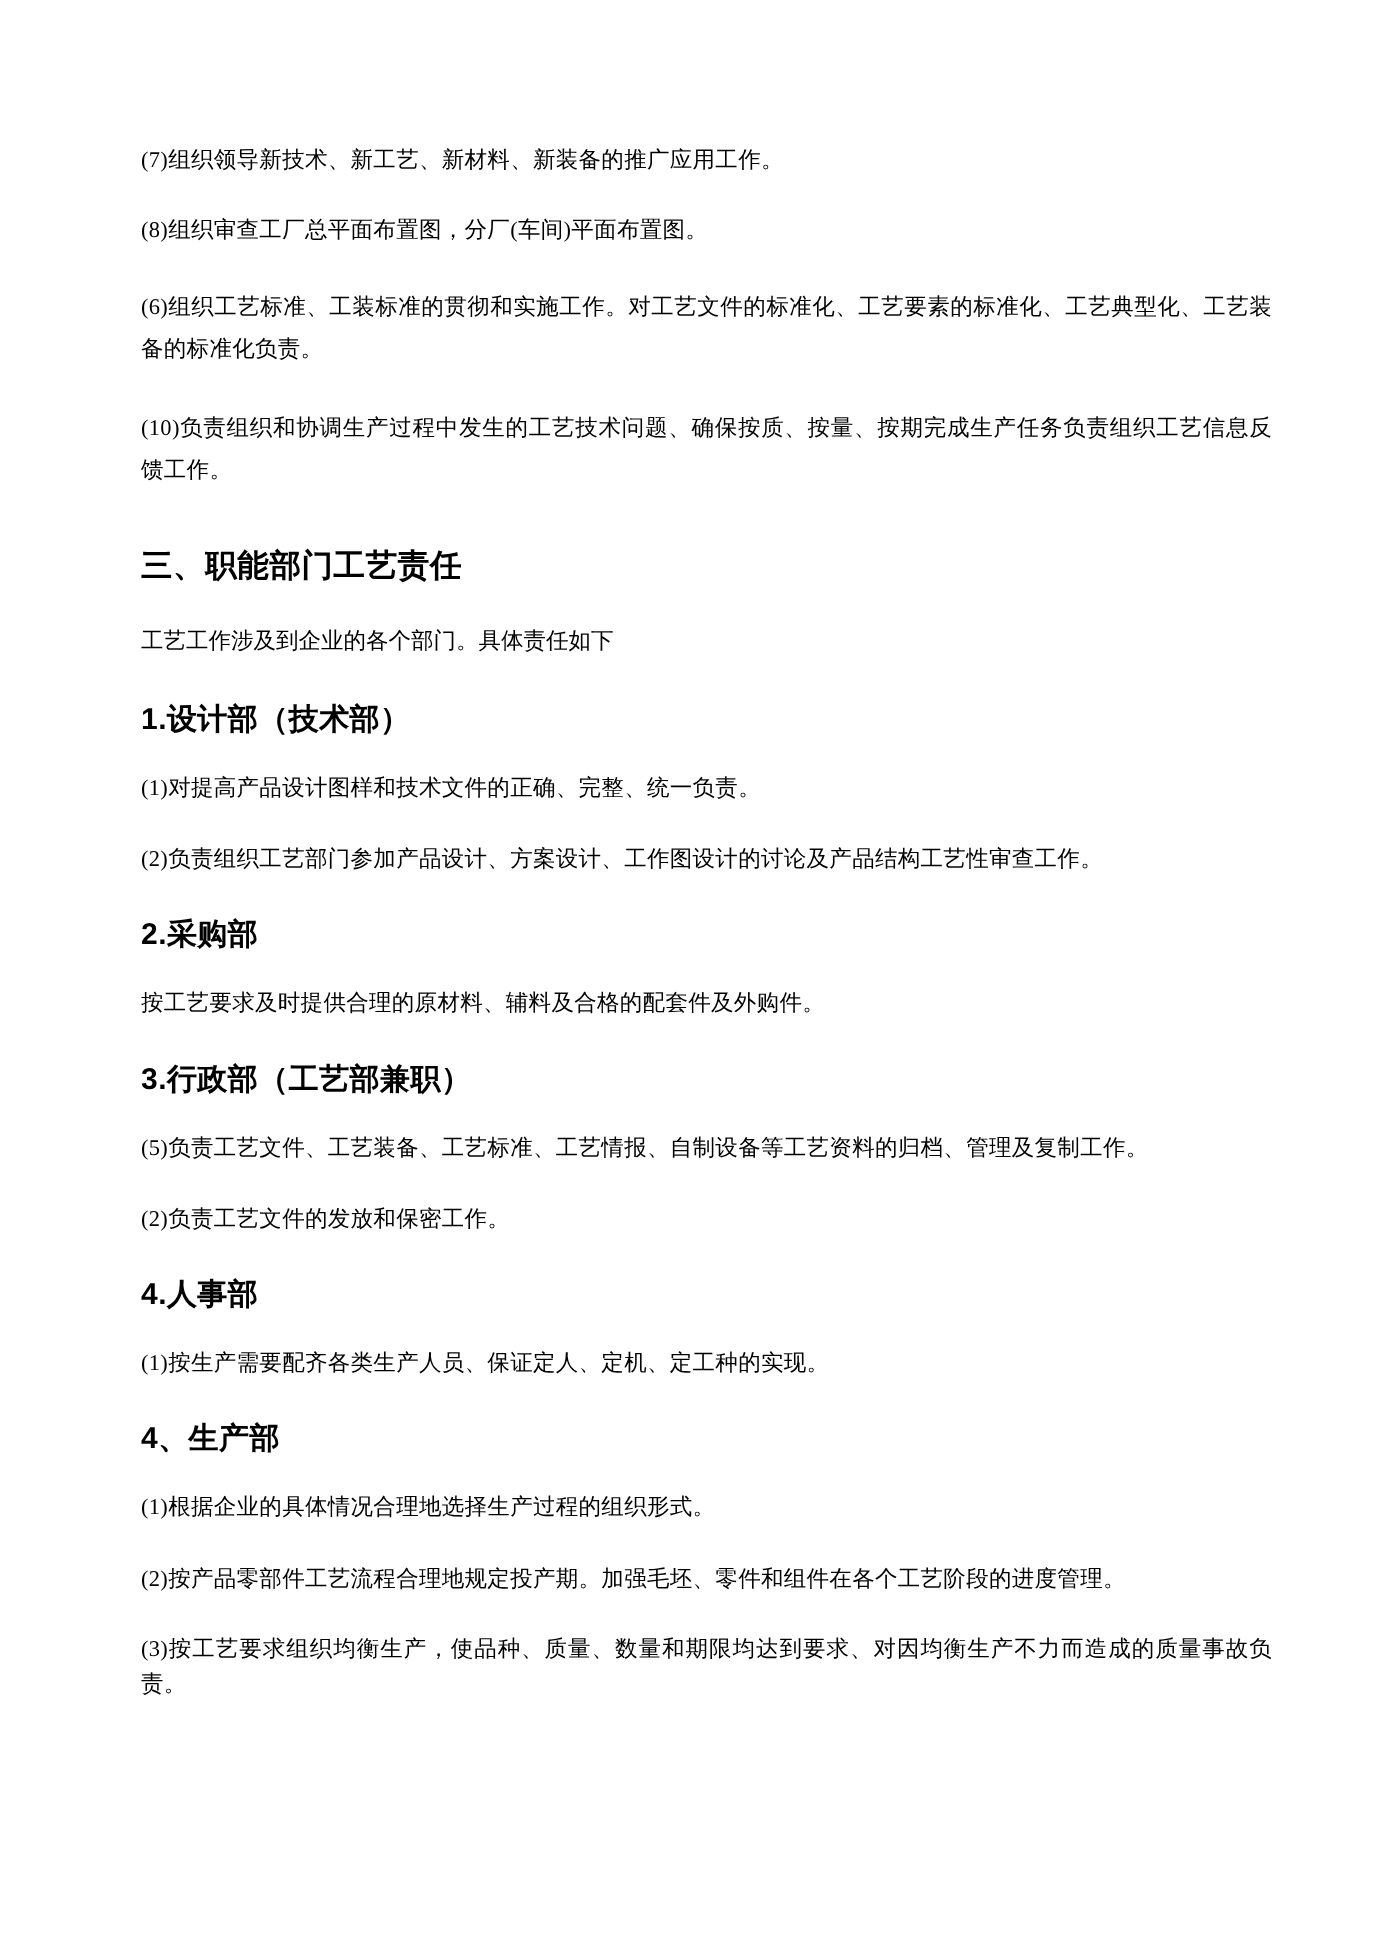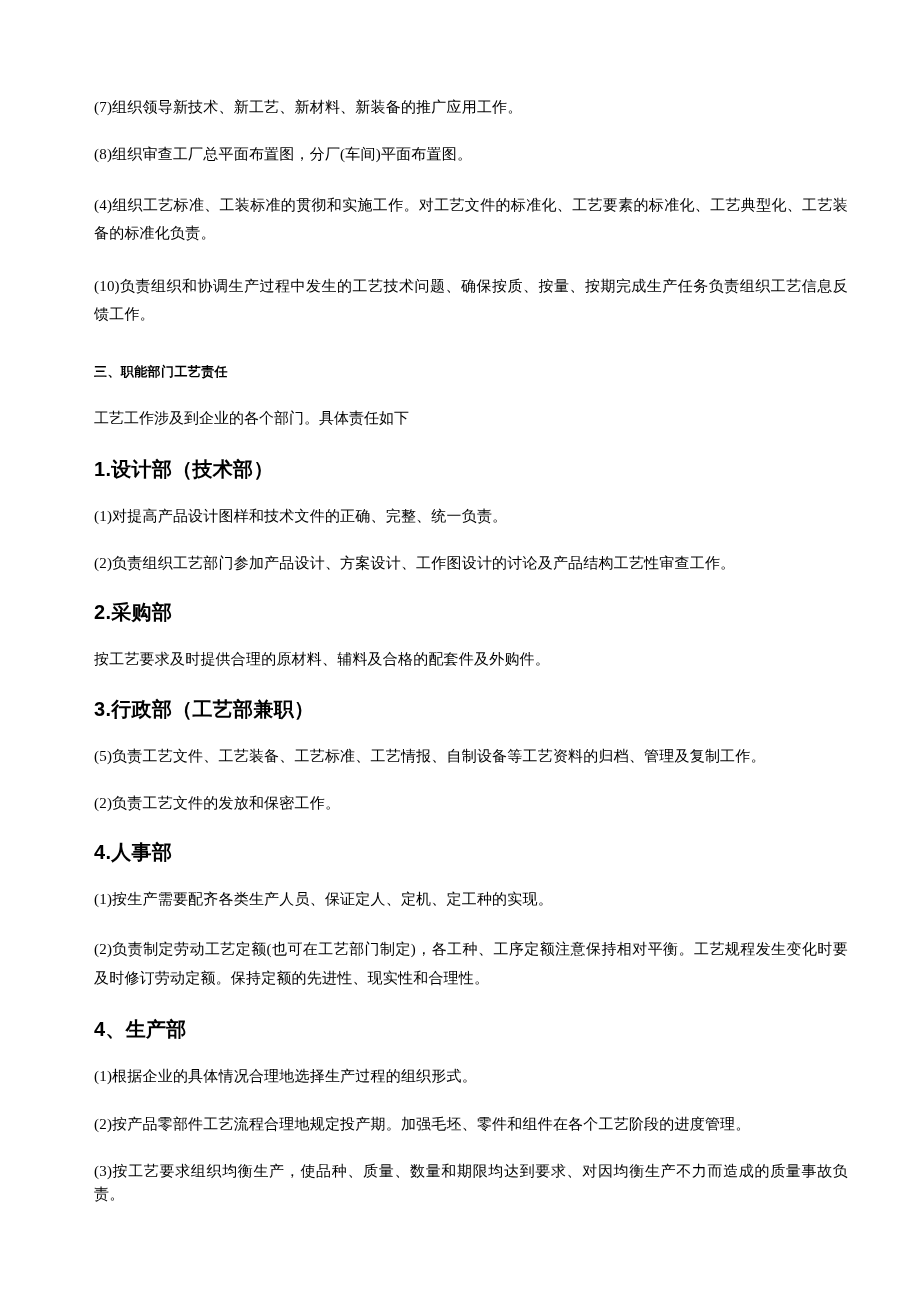--- a/index.html
+++ b/index.html
@@ -23,21 +23,21 @@
   }
   .para {
     font-size: 15px;
     line-height: 1.55;
     margin: 0 0 24px 0;
     text-align: justify;
     letter-spacing: 0.2px;
   }
   .heading-main {
     font-family: "Liberation Sans", "DejaVu Sans", sans-serif;
-    font-size: 13px;
+    font-size: 21px;
     font-weight: bold;
     margin: 34px 0 26px 0;
     letter-spacing: 0.4px;
   }
   .heading-sub {
     font-family: "Liberation Sans", "DejaVu Sans", sans-serif;
     font-size: 20px;
     font-weight: bold;
     margin: 0 0 22px 0;
     letter-spacing: 0.3px;
@@ -55,40 +55,39 @@
     line-height: 1.9;
   }
 </style>
 </head>
 <body>
 
 <div class="page">
 
   <p class="para body-indent">(7)组织领导新技术、新工艺、新材料、新装备的推广应用工作。</p>
   <p class="para body-indent">(8)组织审查工厂总平面布置图，分厂(车间)平面布置图。</p>
-  <p class="para body-indent wrap2">(4)组织工艺标准、工装标准的贯彻和实施工作。对工艺文件的标准化、工艺要素的标准化、工艺典型化、工艺装备的标准化负责。</p>
+  <p class="para body-indent wrap2">(6)组织工艺标准、工装标准的贯彻和实施工作。对工艺文件的标准化、工艺要素的标准化、工艺典型化、工艺装备的标准化负责。</p>
   <p class="para body-indent wrap2">(10)负责组织和协调生产过程中发生的工艺技术问题、确保按质、按量、按期完成生产任务负责组织工艺信息反馈工作。</p>
 
   <h2 class="heading-main body-indent">三、职能部门工艺责任</h2>
 
   <p class="intro">工艺工作涉及到企业的各个部门。具体责任如下</p>
 
   <h3 class="heading-sub body-indent">1.设计部（技术部）</h3>
   <p class="para body-indent">(1)对提高产品设计图样和技术文件的正确、完整、统一负责。</p>
   <p class="para body-indent">(2)负责组织工艺部门参加产品设计、方案设计、工作图设计的讨论及产品结构工艺性审查工作。</p>
 
   <h3 class="heading-sub body-indent">2.采购部</h3>
   <p class="para body-indent">按工艺要求及时提供合理的原材料、辅料及合格的配套件及外购件。</p>
 
   <h3 class="heading-sub body-indent">3.行政部（工艺部兼职）</h3>
   <p class="para body-indent">(5)负责工艺文件、工艺装备、工艺标准、工艺情报、自制设备等工艺资料的归档、管理及复制工作。</p>
   <p class="para body-indent">(2)负责工艺文件的发放和保密工作。</p>
 
   <h3 class="heading-sub body-indent">4.人事部</h3>
   <p class="para body-indent">(1)按生产需要配齐各类生产人员、保证定人、定机、定工种的实现。</p>
-  <p class="para body-indent wrap2">(2)负责制定劳动工艺定额(也可在工艺部门制定)，各工种、工序定额注意保持相对平衡。工艺规程发生变化时要及时修订劳动定额。保持定额的先进性、现实性和合理性。</p>
 
   <h3 class="heading-sub body-indent">4、生产部</h3>
   <p class="para body-indent">(1)根据企业的具体情况合理地选择生产过程的组织形式。</p>
   <p class="para body-indent">(2)按产品零部件工艺流程合理地规定投产期。加强毛坯、零件和组件在各个工艺阶段的进度管理。</p>
   <p class="para body-indent">(3)按工艺要求组织均衡生产，使品种、质量、数量和期限均达到要求、对因均衡生产不力而造成的质量事故负责。</p>
 
 </div>
 
 </body></html>

